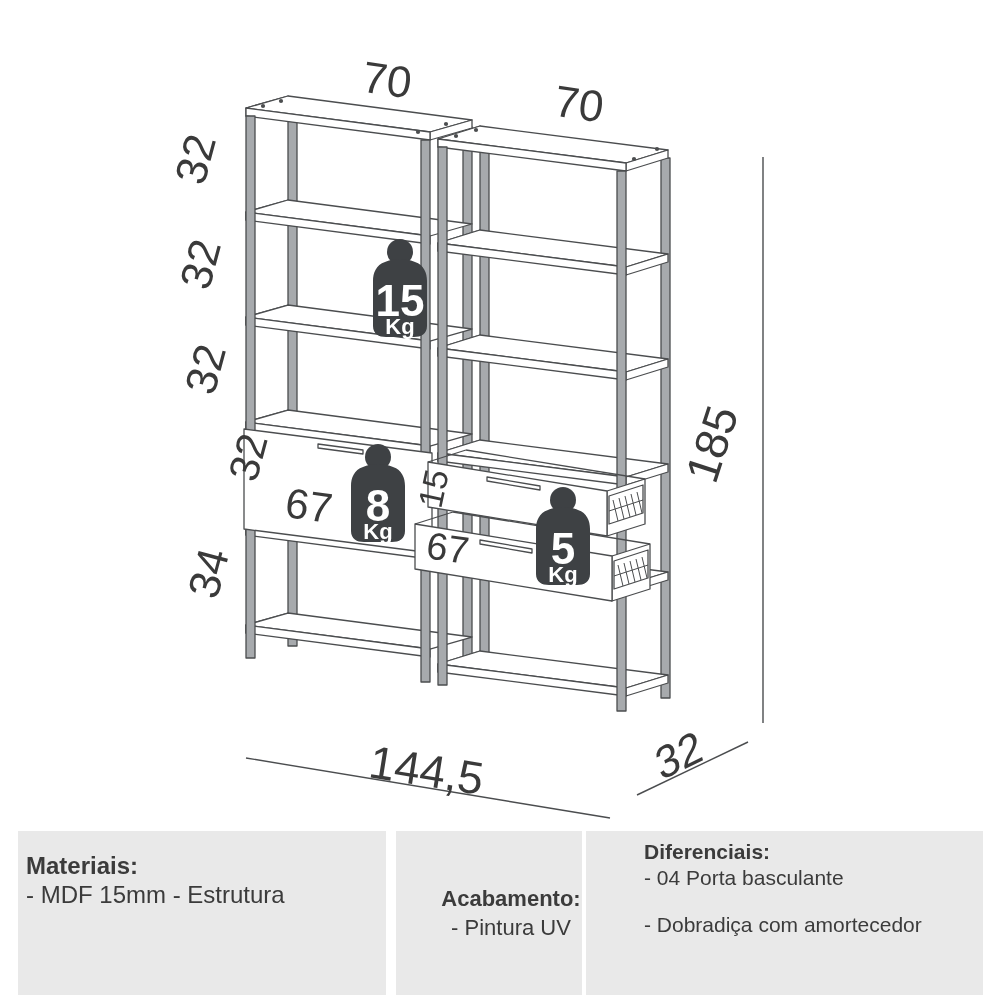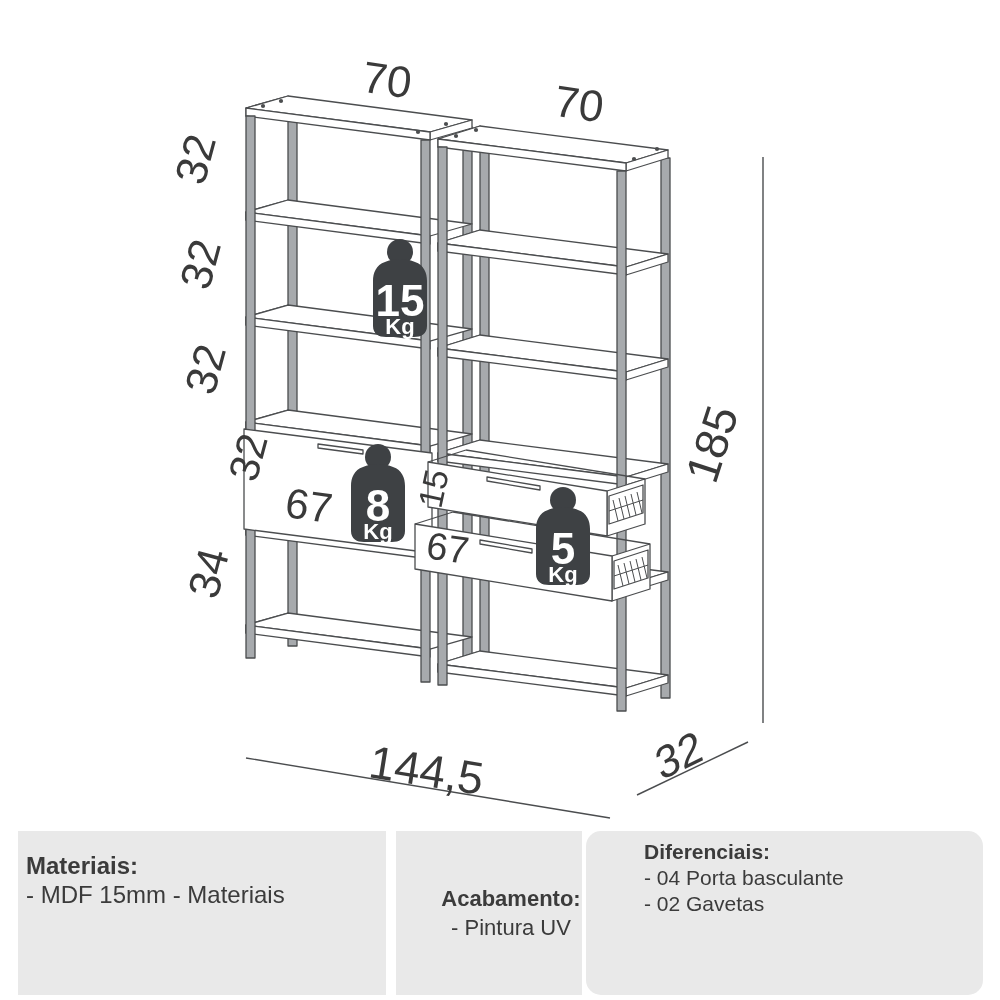--- a/index.html
+++ b/index.html
@@ -8,21 +8,21 @@
   svg{position:absolute;left:0;top:0;}
   svg text{font-family:"Liberation Sans",sans-serif;fill:#3a3a3a;}
   svg text.wt{fill:#ffffff;font-weight:bold;}
   .info-box{position:absolute;background:#e9e9e9;color:#3b3b3b;padding-left:44px;}
   .info-box .box-title{font-weight:bold;}
   #box-materials{left:18px;top:831px;width:368px;height:164px;padding:20px 0 0 8px;
                  font-size:24px;line-height:29px;box-sizing:border-box;}
   #box-finish{left:396px;top:831px;width:186px;height:164px;display:flex;flex-direction:column;
               justify-content:center;align-items:center;font-size:22px;line-height:29px;box-sizing:border-box;}
   #box-features{left:586px;top:831px;width:397px;height:164px;padding:8px 0 0 58px;
-                font-size:21px;line-height:26px;box-sizing:border-box;border-radius:15px;}
+                font-size:21px;line-height:26px;box-sizing:border-box;}
   .line{min-height:1em;}
 </style>
 </head>
 <body>
 
 <div id="canvas">
 
 <svg width="1000" height="830" viewBox="0 0 1000 830">
 
   <g stroke="#4b4d4f" stroke-width="1.3" stroke-linejoin="round">
@@ -205,28 +205,28 @@
     <text transform="translate(446,561) rotate(8)" font-size="38" text-anchor="middle">67</text>
 
     <text transform="translate(727,449) rotate(-72)" font-size="46" text-anchor="middle">185</text>
     <text transform="translate(424,786) rotate(9)" font-size="46" text-anchor="middle">144,5</text>
     <text transform="translate(683,770) rotate(-26) skewX(-10)" font-size="44" text-anchor="middle">32</text>
   </g>
 </svg>
 
 <div id="box-materials" class="info-box">
   <div class="box-title">Materiais:</div>
-  <div class="line">- MDF 15mm - Materiais</div>
+  <div class="line">- MDF 15mm - Estrutura</div>
 </div>
 
 <div id="box-finish" class="info-box">
   <div class="box-title">Acabamento:</div>
   <div class="line">- Pintura UV</div>
 </div>
 
 <div id="box-features" class="info-box">
   <div class="box-title">Diferenciais:</div>
   <div class="line">- 04 Porta basculante</div>
-  <div class="line">- 02 Gavetas</div>
   <div class="line"></div>
+  <div class="line">- Dobradiça com amortecedor</div>
 </div>
 
 </div>
 
 </body></html>

